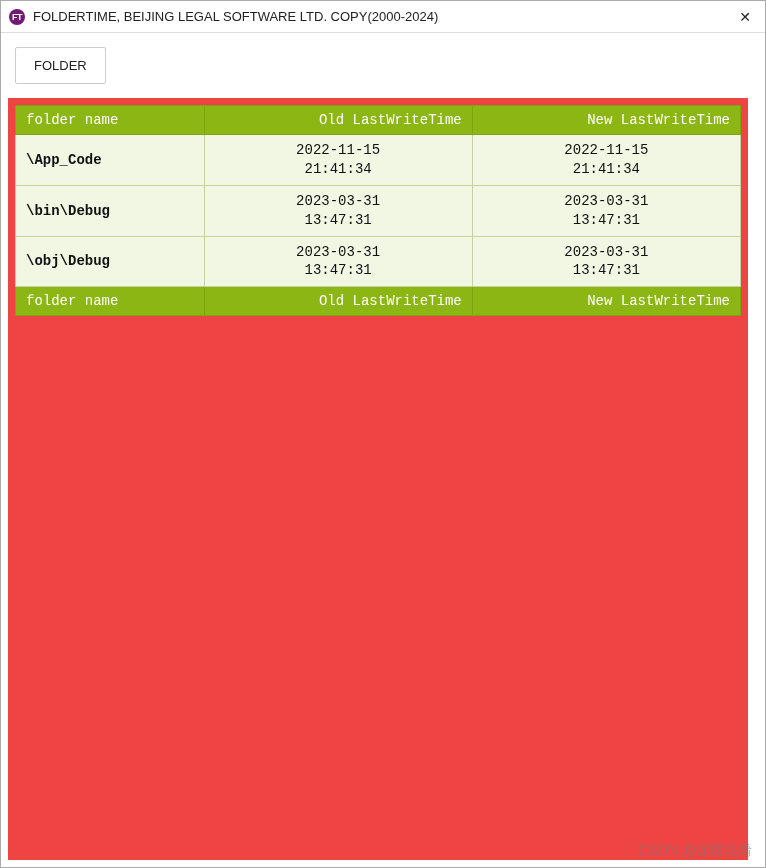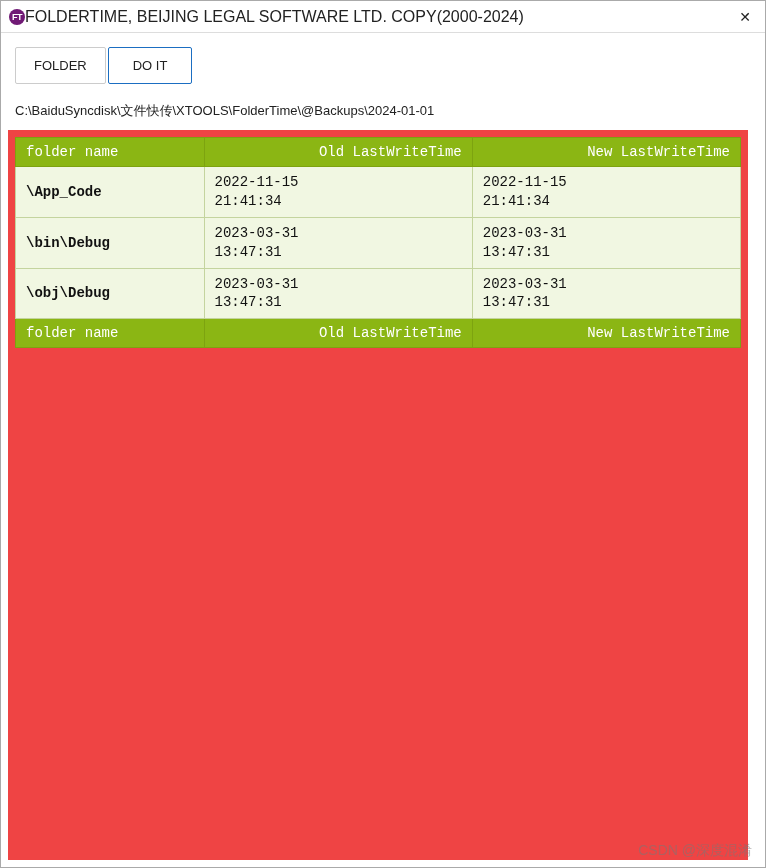--- a/index.html
+++ b/index.html
@@ -31,30 +31,31 @@
       background: #fff;
     }
     .titlebar .app-icon {
       width: 16px;
       height: 16px;
       border-radius: 50%;
       background: #701a75;
       display: flex;
       align-items: center;
       justify-content: center;
+      margin-right: 8px;
       flex-shrink: 0;
     }
     .titlebar .app-icon-text {
       font-size: 9px;
       font-weight: bold;
       color: #fff;
       letter-spacing: -0.5px;
     }
     .titlebar .title {
-      font-size: 16px;
+      font-size: 13px;
       color: #222;
       flex: 1;
     }
     .titlebar .close-btn {
       width: 40px;
       height: 32px;
       display: flex;
       align-items: center;
       justify-content: center;
       font-size: 14px;
@@ -115,21 +116,21 @@
       border: 1px solid #c4d49e;
       padding: 6px 10px;
       vertical-align: middle;
     }
     tbody td.folder {
       font-weight: bold;
       color: #111;
       width: 26%;
     }
     tbody td.time {
-      text-align: left;
+      text-align: center;
       color: #111;
       white-space: pre-line;
       line-height: 1.35;
       width: 37%;
     }
     tfoot th {
       background: #8bb614;
       color: #fff;
       font-weight: normal;
       padding: 6px 10px;
@@ -159,24 +160,22 @@
       <span class="app-icon-text">FT</span>
     </div>
     <div class="title">FOLDERTIME, BEIJING LEGAL SOFTWARE LTD. COPY(2000-2024)</div>
     <div class="close-btn">
       <span>✕</span>
     </div>
   </div>
 
   <div class="toolbar">
     <button class="btn">FOLDER</button>
-    <button class="btn active">DO IT</button>
   </div>
 
-  <div class="path-bar">C:\BaiduSyncdisk\文件快传\XTOOLS\FolderTime\@Backups\2024-01-01</div>
 
   <div class="content-area">
     <table>
       <thead>
         <tr>
           <th>folder name</th>
           <th class="right">Old LastWriteTime</th>
           <th class="right">New LastWriteTime</th>
         </tr>
       </thead>

